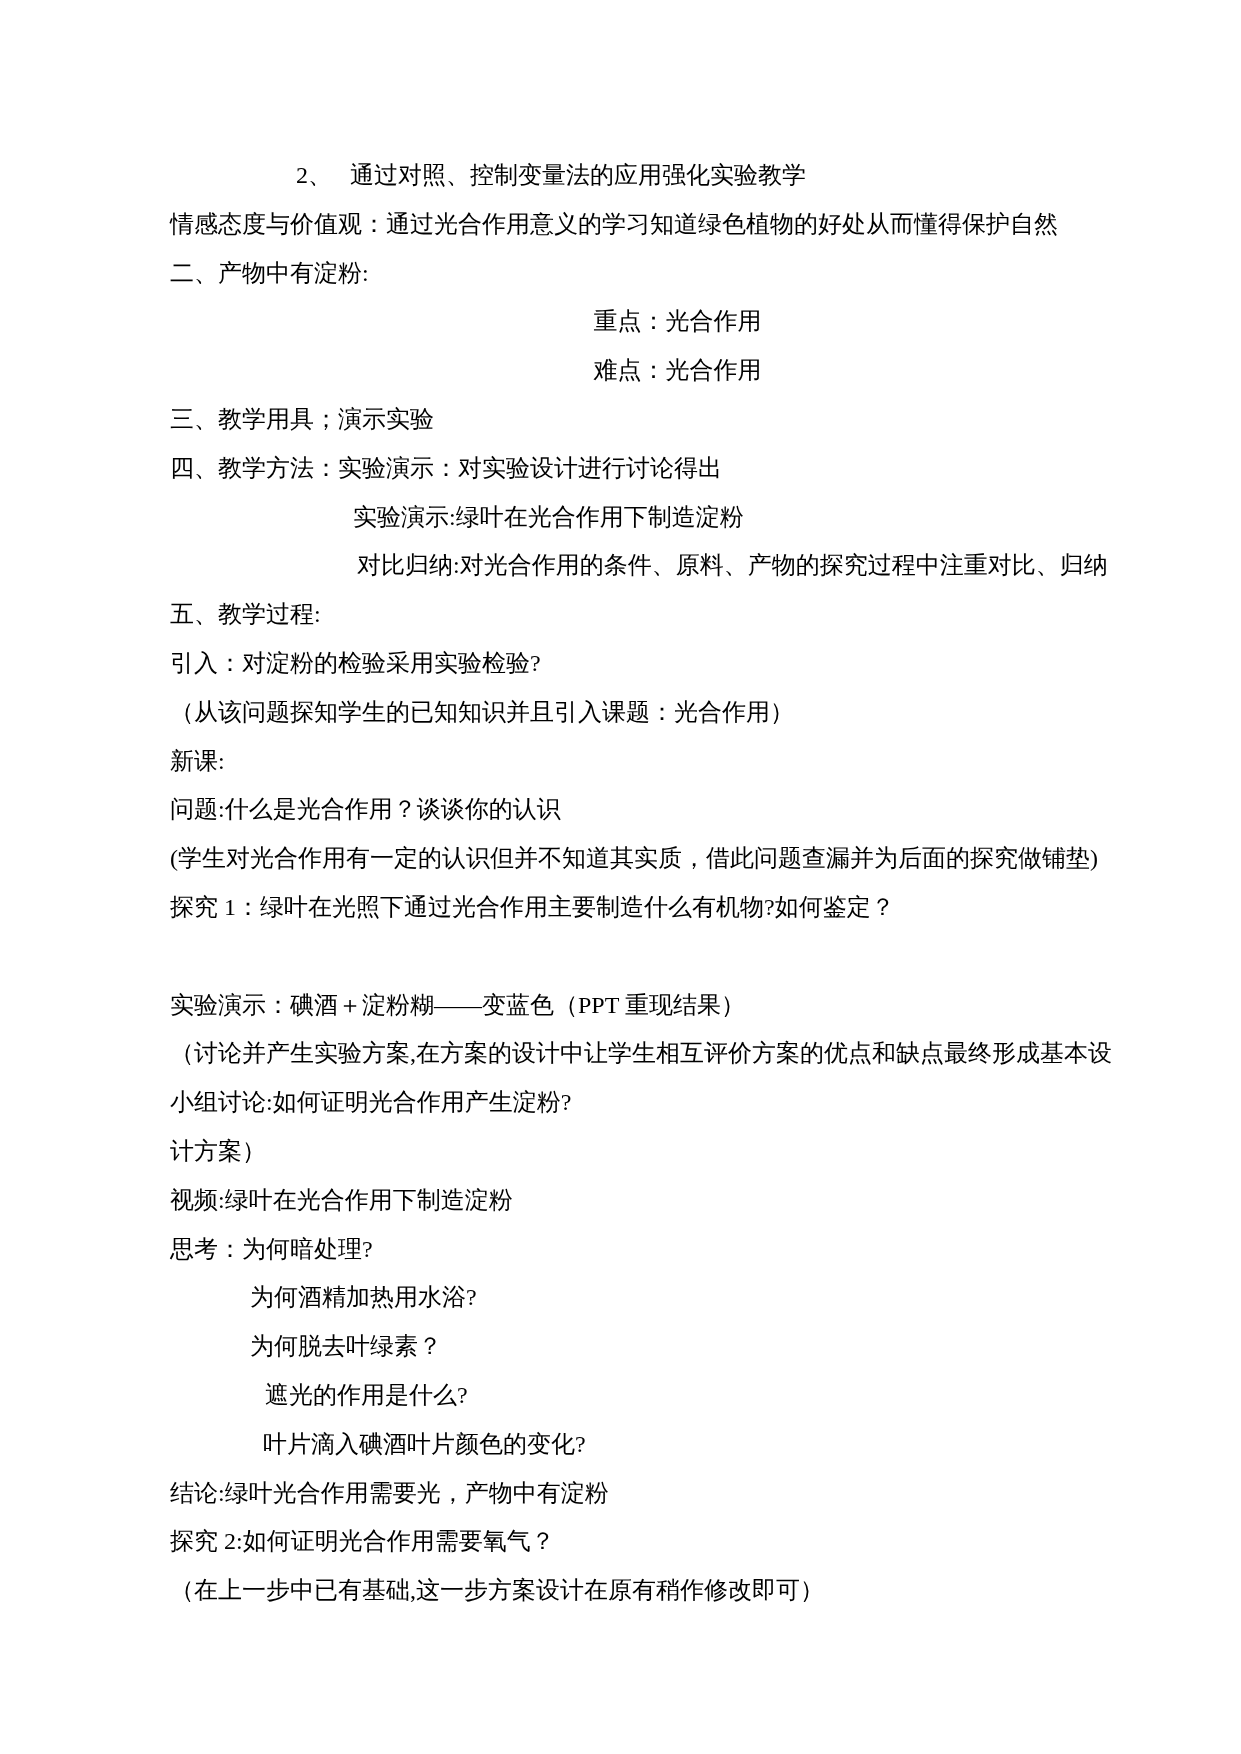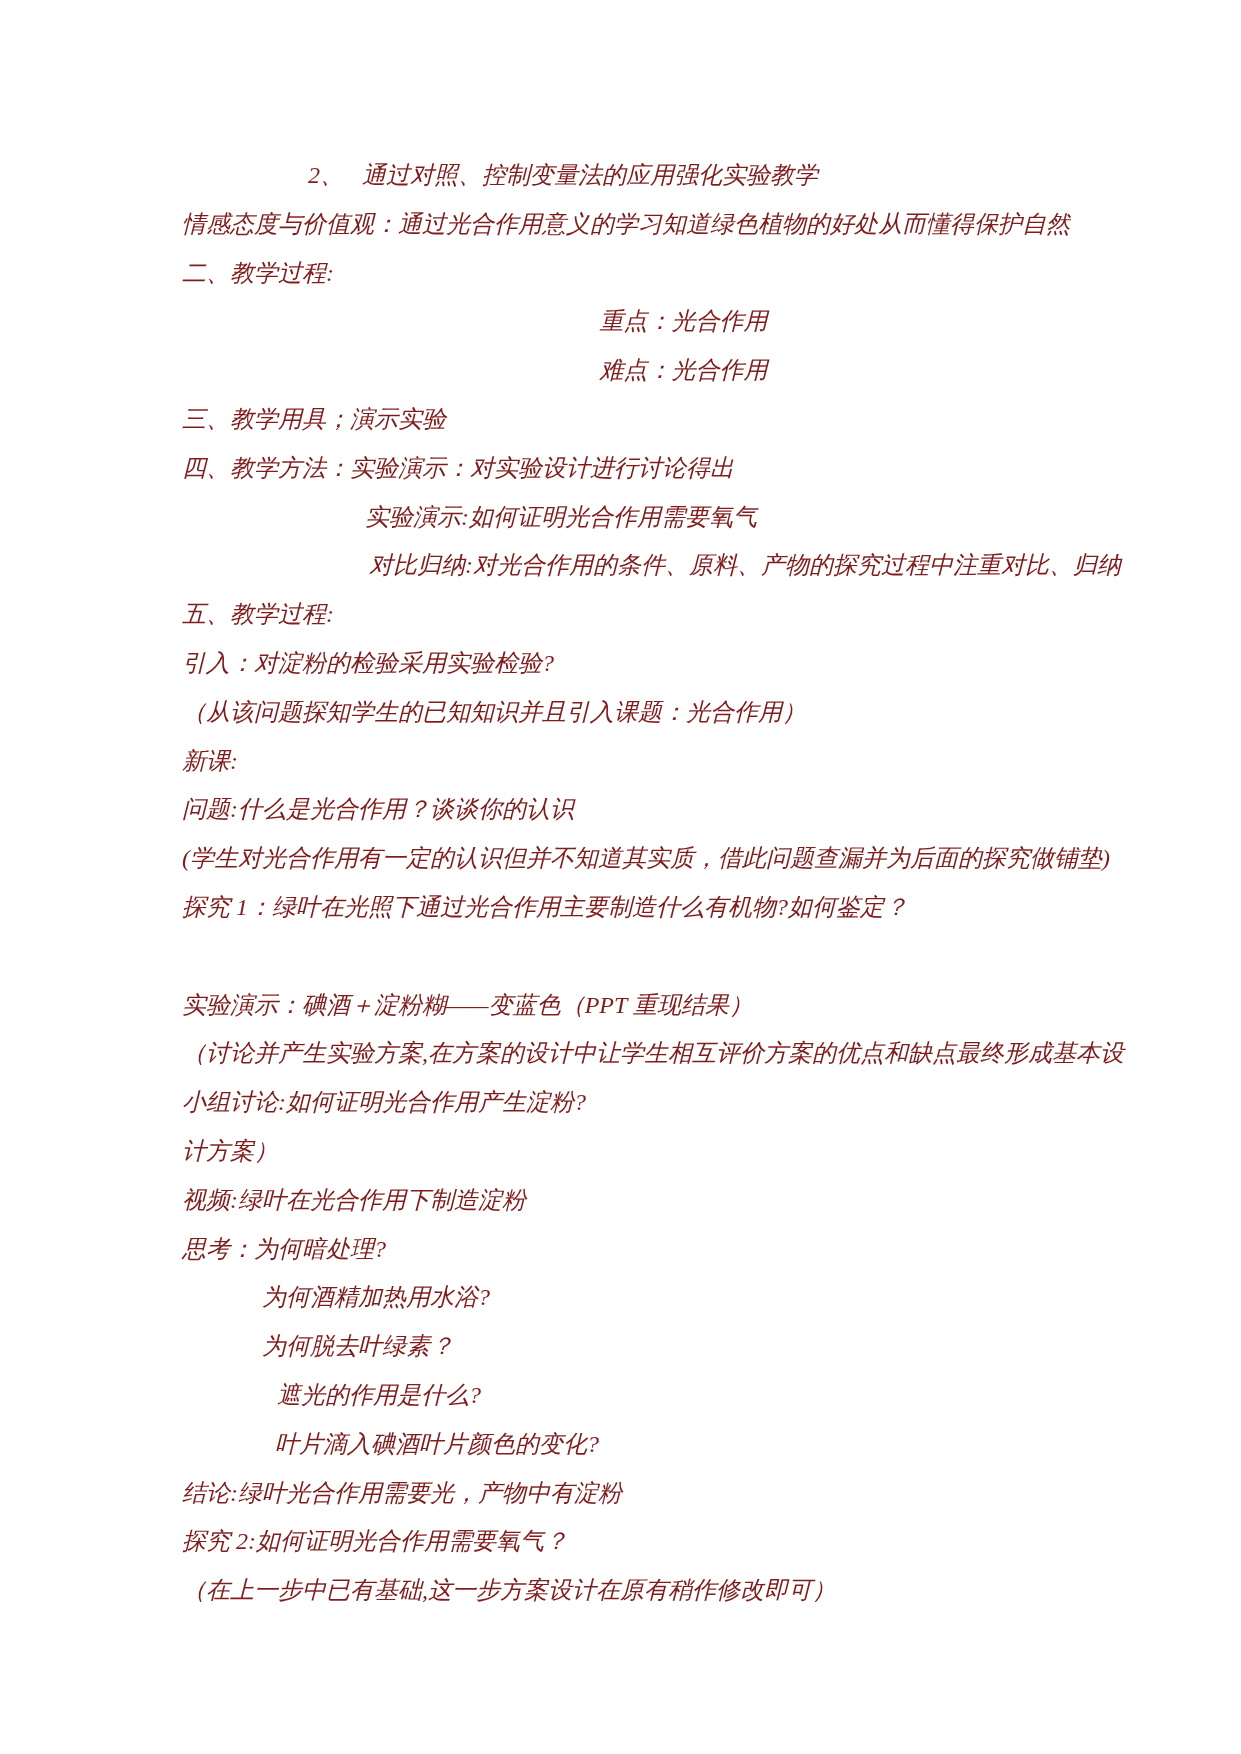--- a/index.html
+++ b/index.html
@@ -10,26 +10,25 @@
   .page {
     position: relative;
     width: 1241px;
     height: 1754px;
     background: #ffffff;
     overflow: hidden;
   }
   .doc {
     position: absolute;
     top: 151px;
-    left: 182px;
+    left: 170px;
     right: 100px;
-    color: #7f1d1d;
+    color: #000000;
     font-family: "Liberation Serif", "DejaVu Serif", serif;
     font-size: 24px;
-    font-style: italic;
   }
   .l {
     height: 48.8px;
     line-height: 48.8px;
     white-space: pre;
   }
   .ind-a { padding-left: 126px; }  
   .ind-b { padding-left: 44px; text-align: center; }   
   .ind-c { padding-left: 183px; }  
   .ind-d { padding-left: 187px; }  
@@ -37,26 +36,26 @@
   .ind-f { padding-left: 95px; }   
   .ind-g { padding-left: 93px; }   
 </style>
 </head>
 <body>
 
 <div class="page">
   <div class="doc">
     <div class="l ind-a">2、   通过对照、控制变量法的应用强化实验教学</div>
     <div class="l">情感态度与价值观：通过光合作用意义的学习知道绿色植物的好处从而懂得保护自然</div>
-    <div class="l">二、教学过程:</div>
+    <div class="l">二、产物中有淀粉:</div>
     <div class="l ind-b">重点：光合作用</div>
     <div class="l ind-b">难点：光合作用</div>
     <div class="l">三、教学用具；演示实验</div>
     <div class="l">四、教学方法：实验演示：对实验设计进行讨论得出</div>
-    <div class="l ind-c">实验演示:如何证明光合作用需要氧气</div>
+    <div class="l ind-c">实验演示:绿叶在光合作用下制造淀粉</div>
     <div class="l ind-d">对比归纳:对光合作用的条件、原料、产物的探究过程中注重对比、归纳</div>
     <div class="l">五、教学过程:</div>
     <div class="l">引入：对淀粉的检验采用实验检验?</div>
     <div class="l">（从该问题探知学生的已知知识并且引入课题：光合作用）</div>
     <div class="l">新课:</div>
     <div class="l">问题:什么是光合作用？谈谈你的认识</div>
     <div class="l">(学生对光合作用有一定的认识但并不知道其实质，借此问题查漏并为后面的探究做铺垫)</div>
     <div class="l">探究 1：绿叶在光照下通过光合作用主要制造什么有机物?如何鉴定？</div>
     <div class="l"></div>
     <div class="l">实验演示：碘酒＋淀粉糊——变蓝色（PPT 重现结果）</div>

